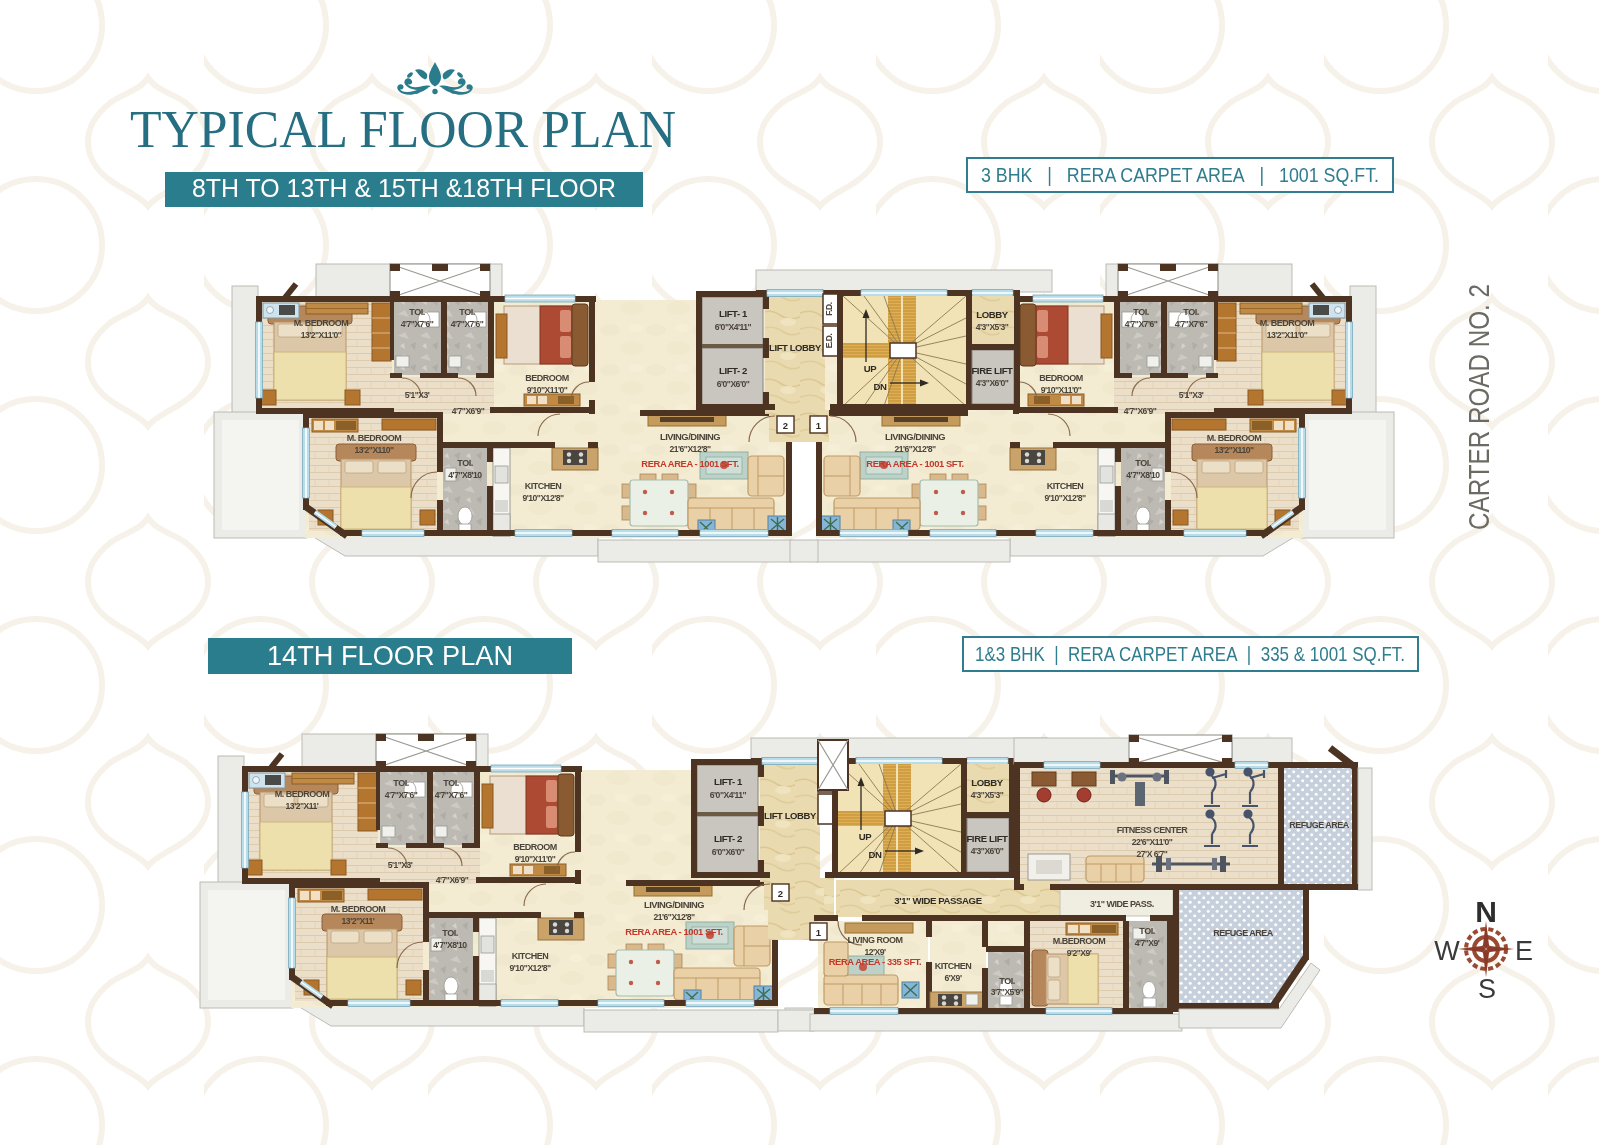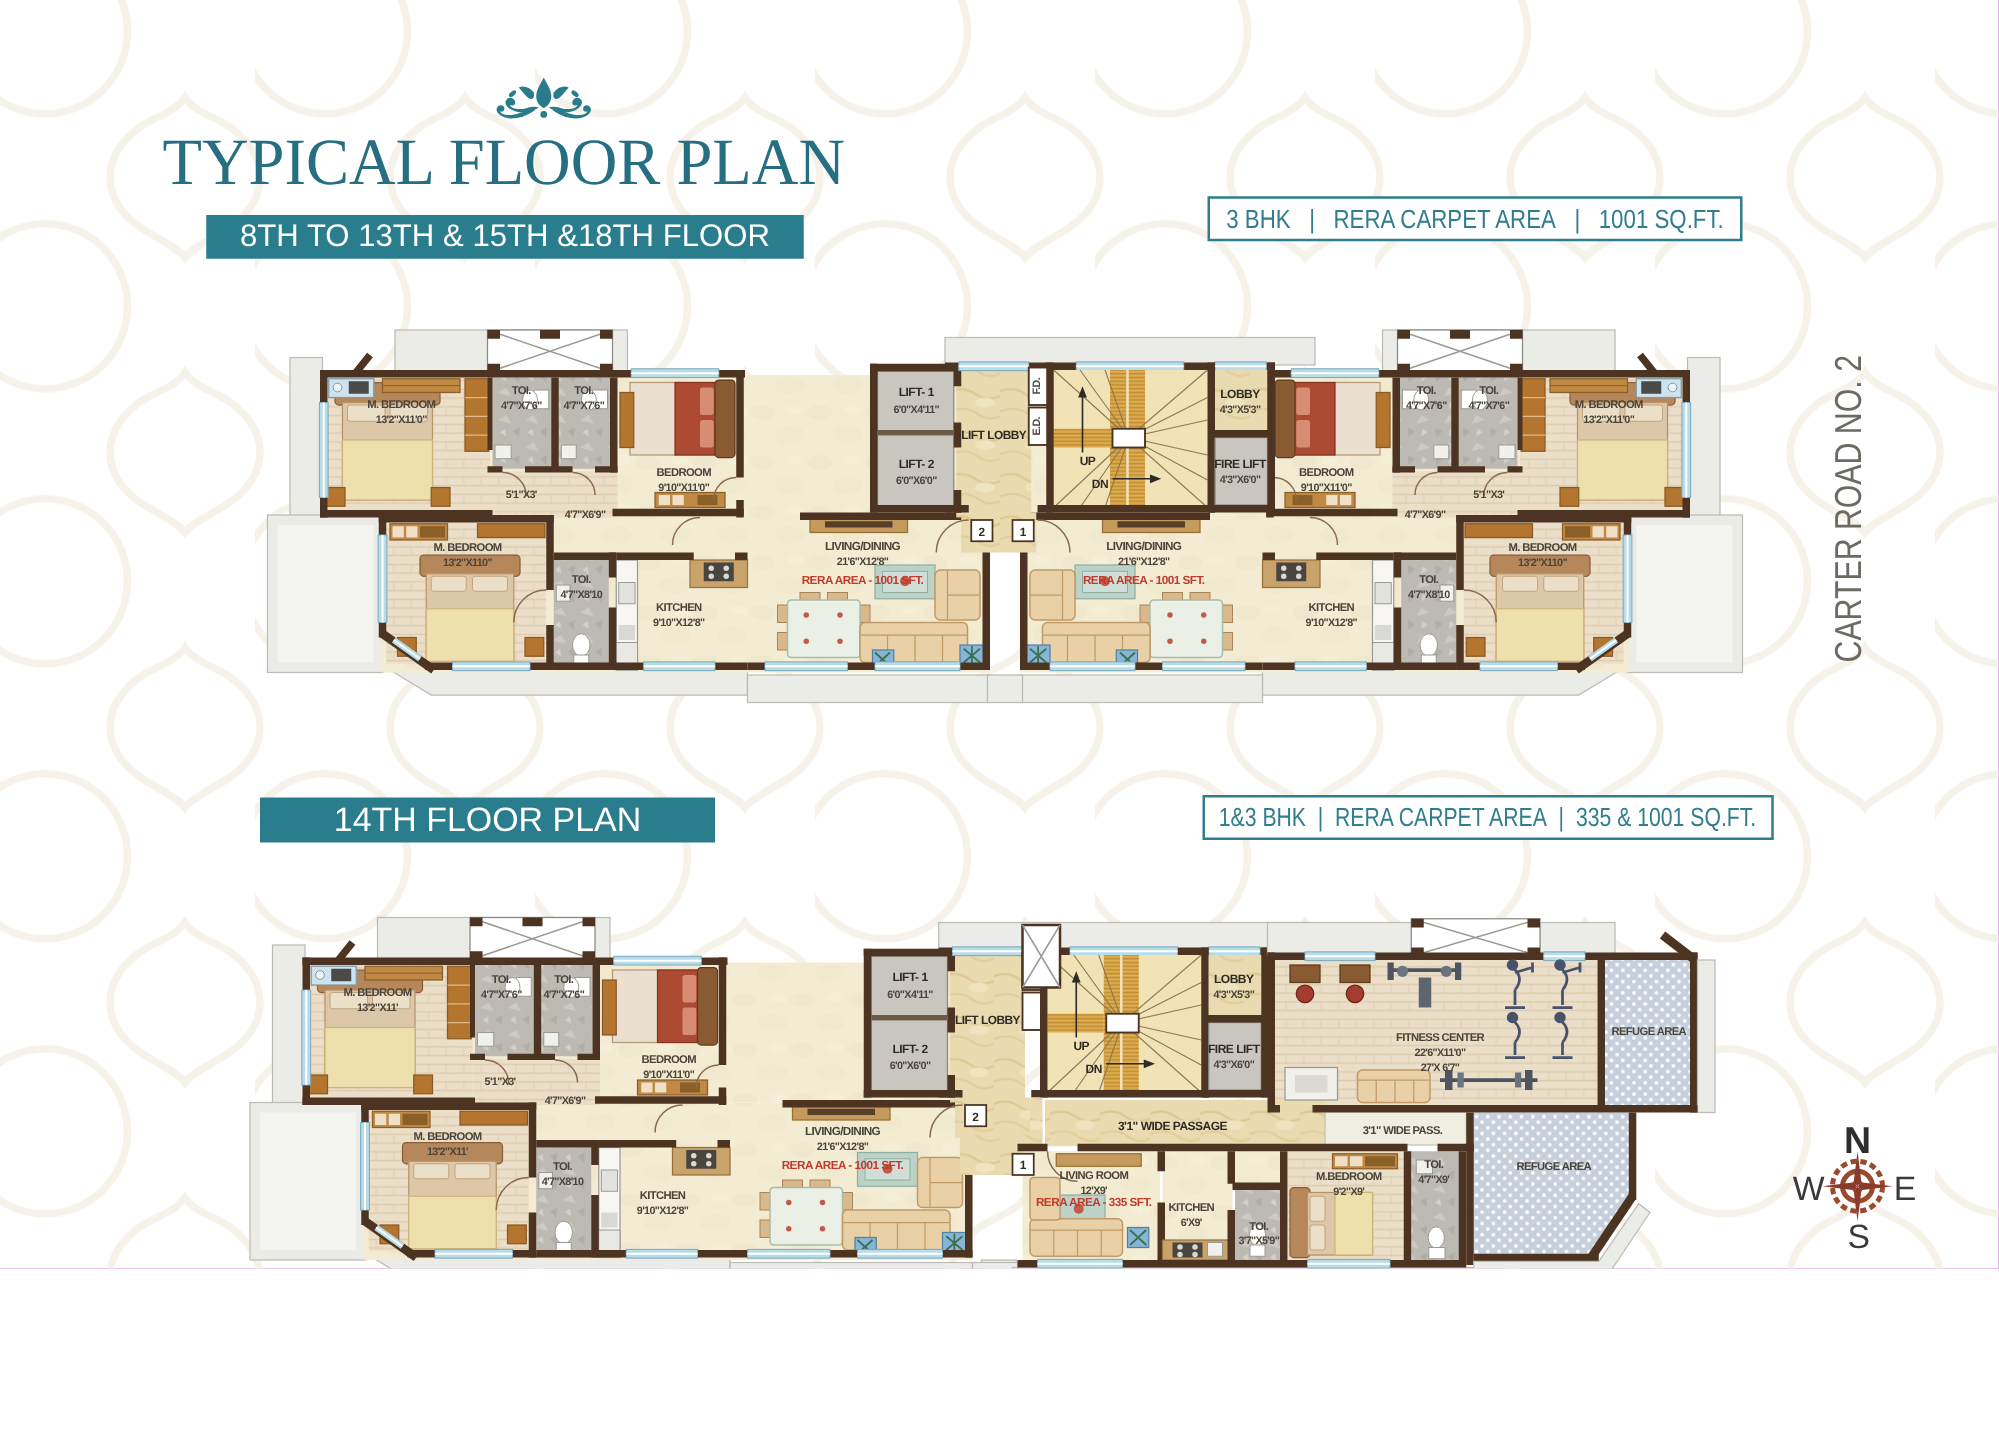--- a/index.html
+++ b/index.html
@@ -1,15 +1,15 @@
 <!DOCTYPE html>
 <html><head><meta charset="utf-8">
 <style>
 html,body{margin:0;padding:0;background:#fff;}
-#page{position:relative;width:1599px;height:1015px;overflow:hidden;background:#a21caf;}
+#page{position:relative;width:1599px;height:1145px;overflow:hidden;background:#b91c1c;}
 svg text{font-family:"Liberation Sans",sans-serif;}
 .rm{font:700 9px "Liberation Sans",sans-serif;fill:#4b443a;text-anchor:middle;letter-spacing:-0.5px;}
 .dim{font:700 8.6px "Liberation Sans",sans-serif;fill:#4b443a;text-anchor:middle;letter-spacing:-0.5px;}
 .big{font:700 9.4px "Liberation Sans",sans-serif;fill:#4b443a;text-anchor:middle;letter-spacing:-0.5px;}
 .red{font:700 9.4px "Liberation Sans",sans-serif;fill:#c2392b;text-anchor:middle;letter-spacing:-0.4px;}
 .core{font:700 9.6px "Liberation Sans",sans-serif;fill:#2e2a24;text-anchor:middle;letter-spacing:-0.4px;}
 .dnum{font:700 9.5px "Liberation Sans",sans-serif;fill:#2e2a24;text-anchor:middle;}
 </style></head>
 <body>
 <div id="page">

